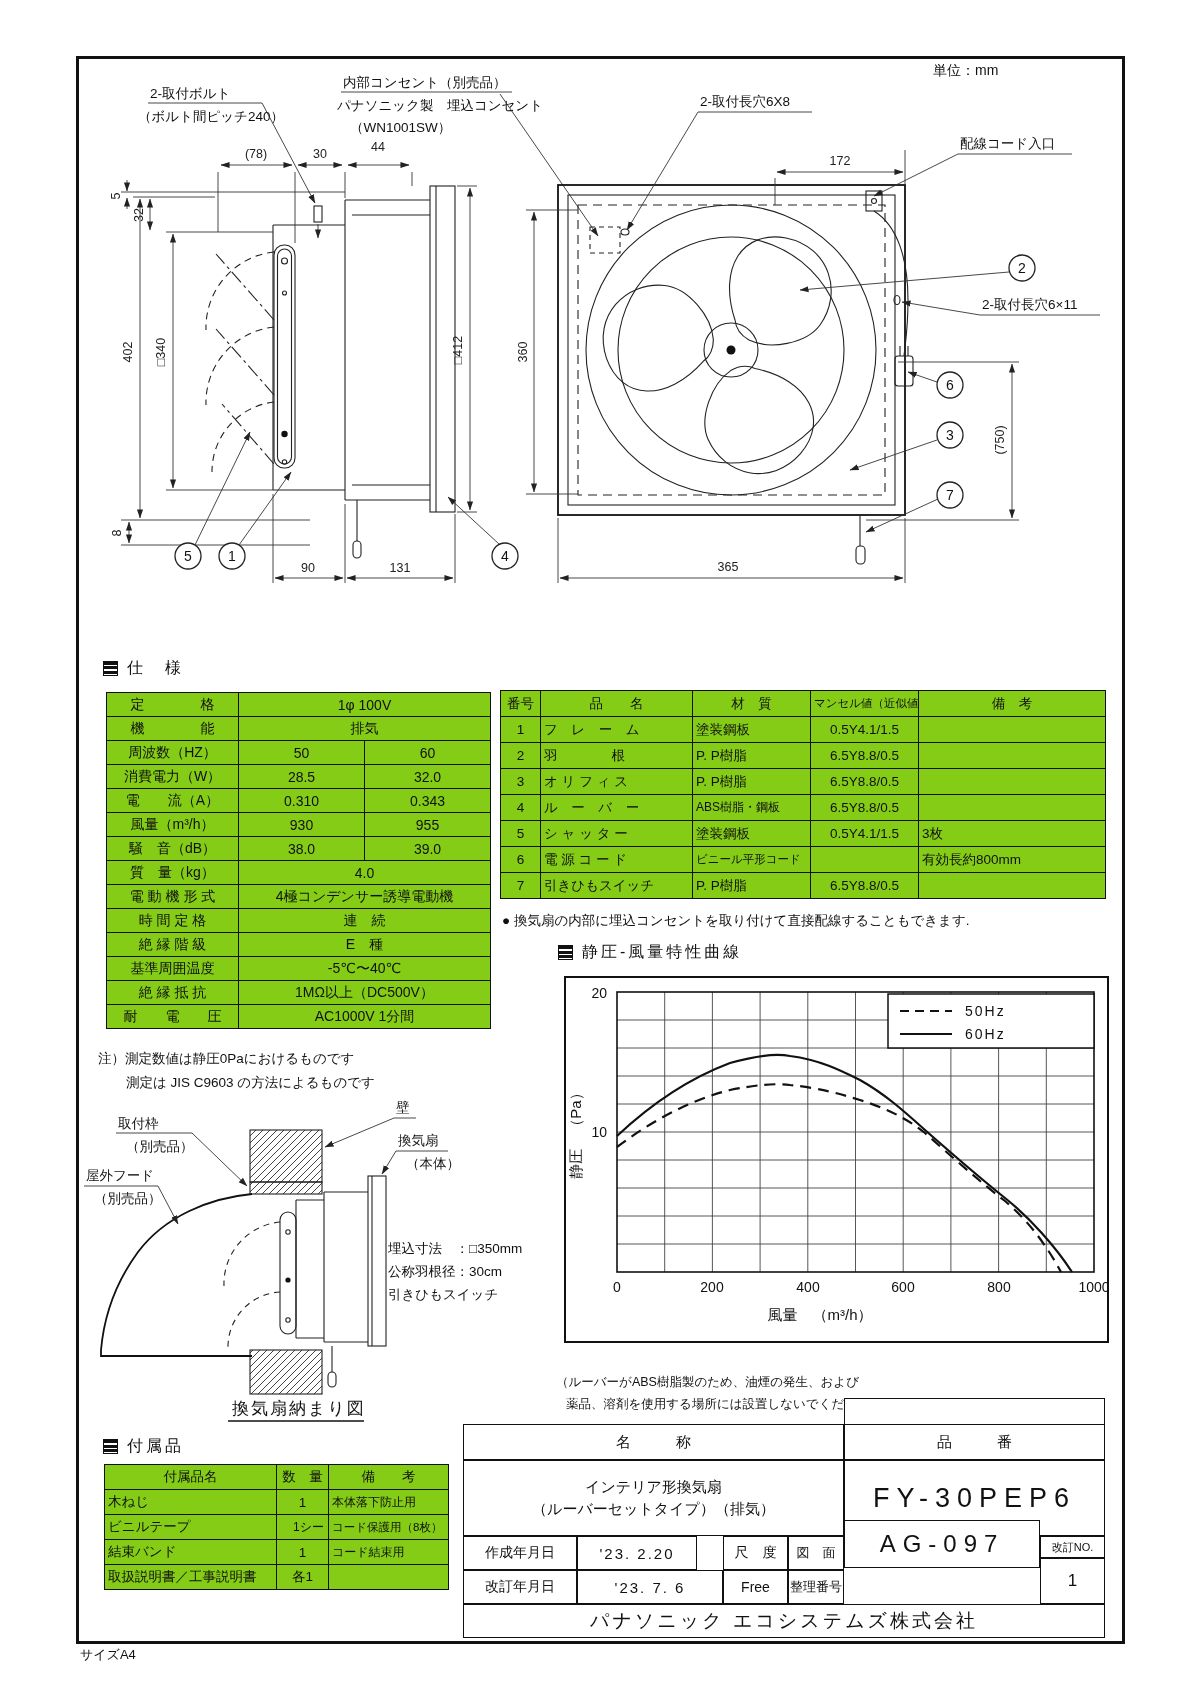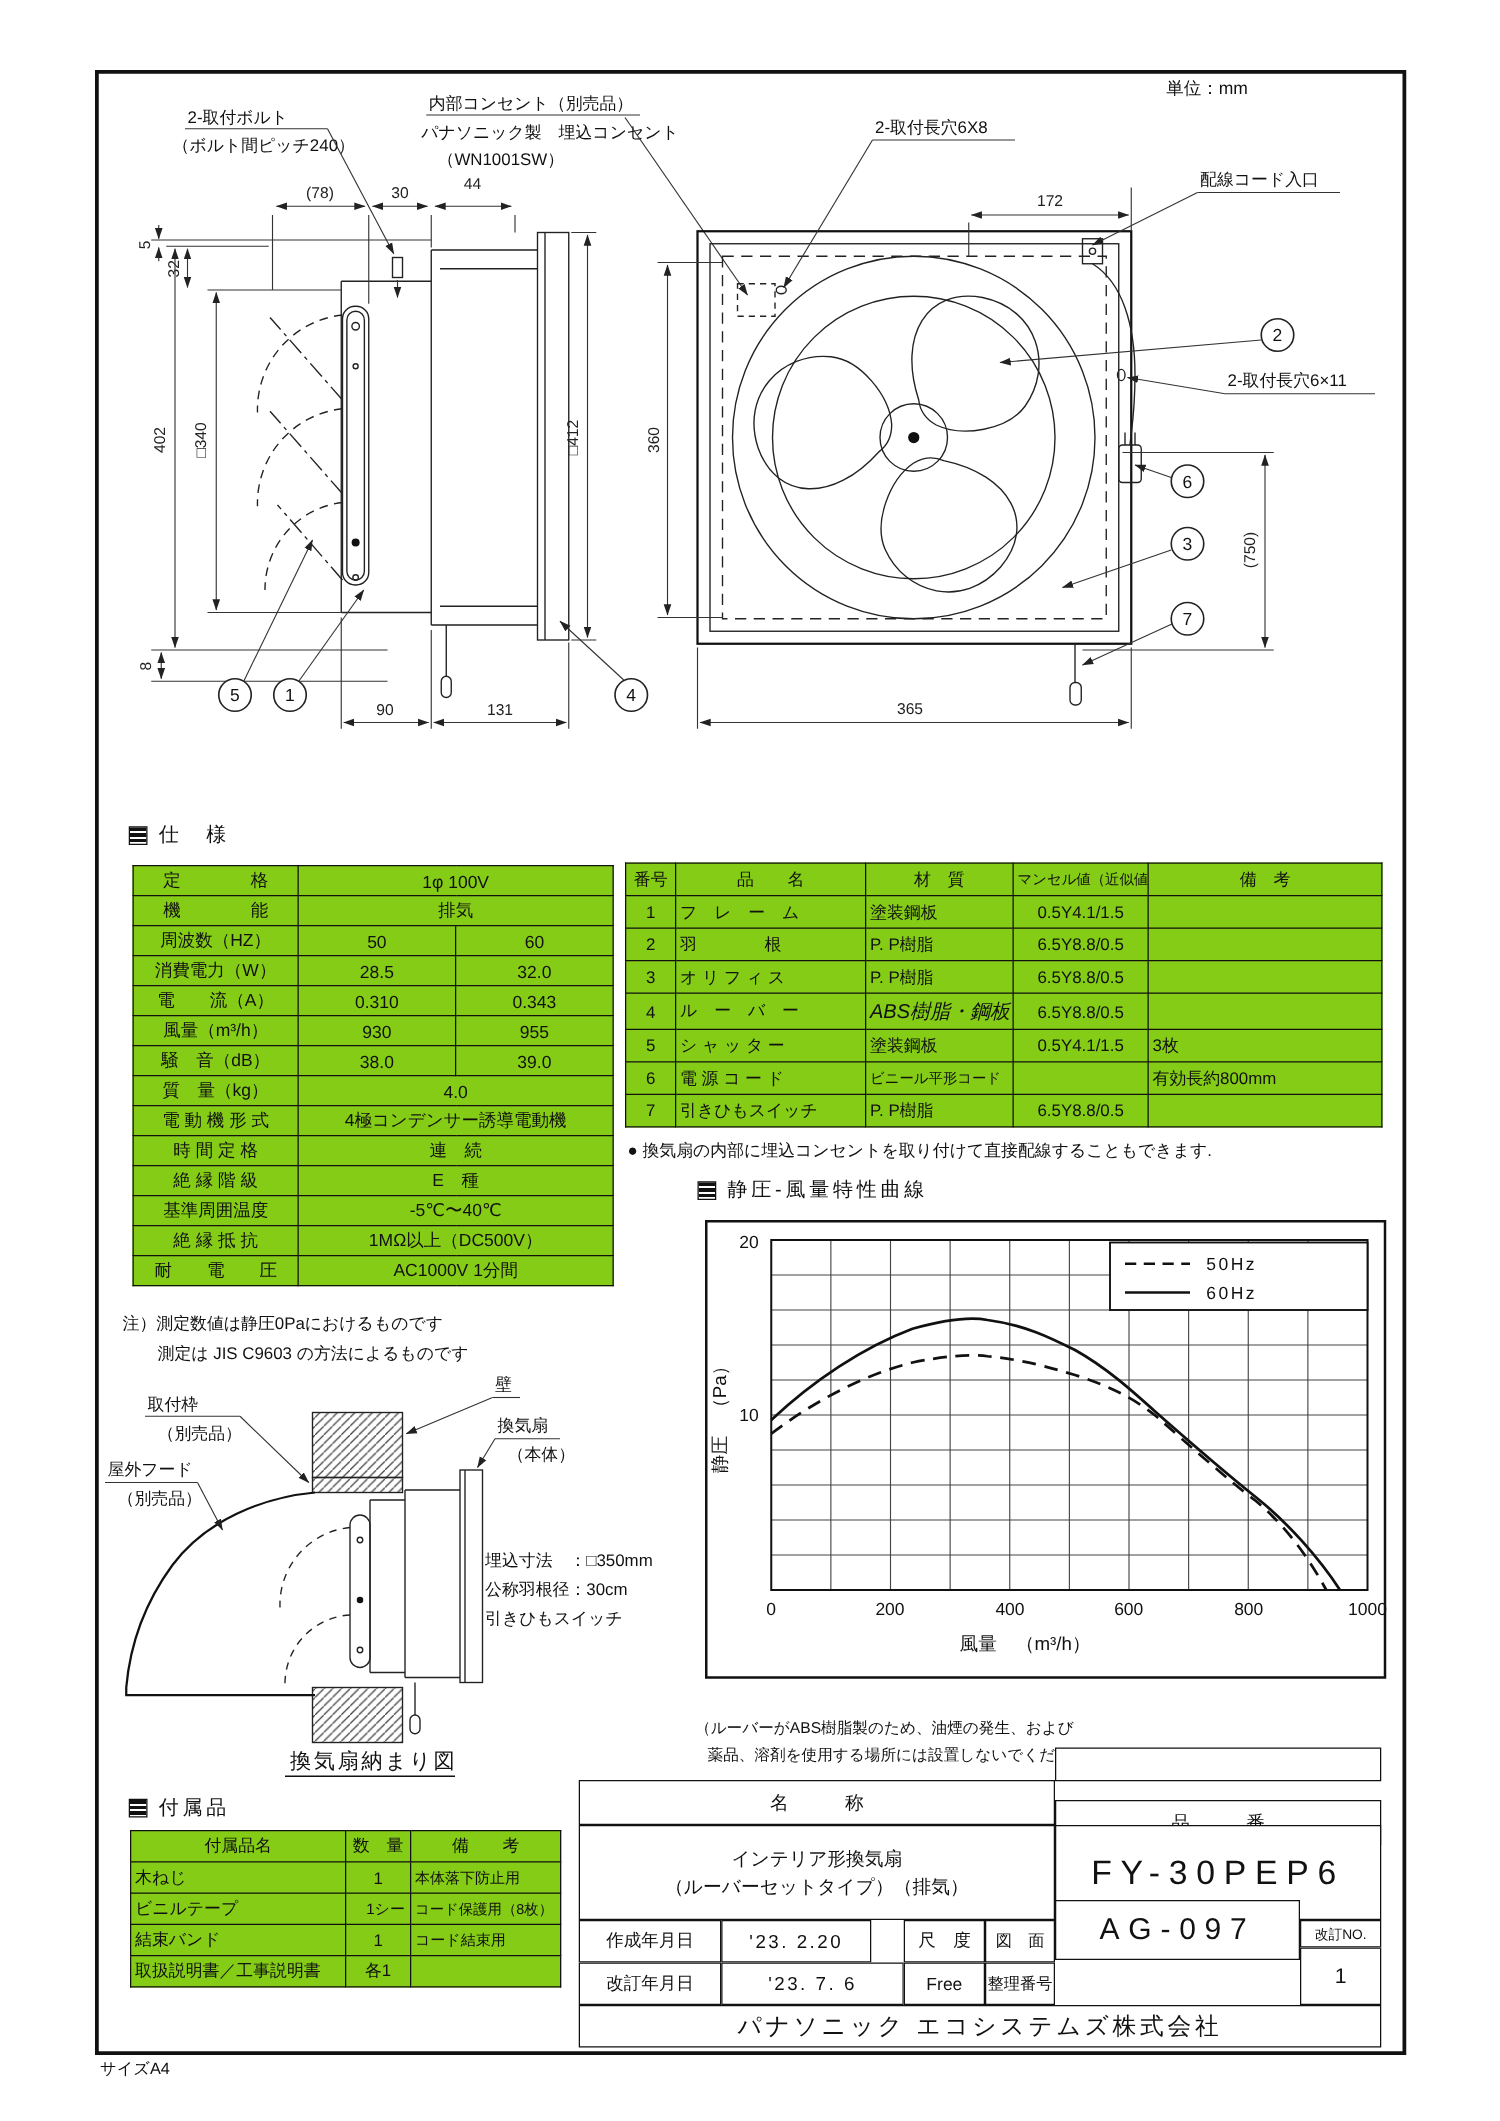--- a/index.html
+++ b/index.html
@@ -317,21 +317,21 @@
   <tr>
         <td>3</td>
         <td class="tl">オ リ フ ィ ス</td>
         <td class="tl">P. P樹脂</td>
         <td>6.5Y8.8/0.5</td>
         <td class="tl"></td>
       </tr>
   <tr>
         <td>4</td>
         <td class="tl">ル　ー　バ　ー</td>
-        <td class="tl" style="font-size:16px;font-style:italic;">ABS樹脂・鋼板</td>
+        <td class="tl" style="font-size:12px;">ABS樹脂・鋼板</td>
         <td>6.5Y8.8/0.5</td>
         <td class="tl"></td>
       </tr>
   <tr>
         <td>5</td>
         <td class="tl">シ ャ ッ タ ー</td>
         <td class="tl">塗装鋼板</td>
         <td>0.5Y4.1/1.5</td>
         <td class="tl">3枚</td>
       </tr>
@@ -485,21 +485,21 @@
       </tr>
 </tbody>
   </table>
 
 <div class="abs tb-warn" style="left:556px;top:1374px;">（ルーバーがABS樹脂製のため、油煙の発生、および</div>
 <div class="abs tb-warn" style="left:566px;top:1396px;">薬品、溶剤を使用する場所には設置しないでください。）</div>
 
 <div id="titleblock">
   <div class="tb-cell" style="left:381px;top:0;width:261px;height:27px;"></div>
   <div class="tb-cell" style="left:0;top:26px;width:381px;height:36px;font-size:15px;">名　　　称</div>
-  <div class="tb-cell" style="left:381px;top:26px;width:261px;height:36px;font-size:15px;margin-top:16px;">品　　　番</div>
+  <div class="tb-cell" style="left:381px;top:26px;width:261px;height:36px;font-size:15px;">品　　　番</div>
   <div class="tb-cell" style="left:0;top:62px;width:381px;height:76px;flex-direction:column;gap:3px;">
     <div style="font-size:15px;">インテリア形換気扇</div>
     <div style="font-size:15px;">（ルーバーセットタイプ）（排気）</div>
   </div>
   <div class="tb-cell" style="left:381px;top:62px;width:261px;height:76px;font-size:27px;letter-spacing:7px;">FY-30PEP6</div>
   <div class="tb-cell" style="left:0;top:138px;width:114px;height:34px;font-size:14px;">作成年月日</div>
   <div class="tb-cell" style="left:114px;top:138px;width:120px;height:34px;font-size:15px;letter-spacing:2px;">'23. 2.20</div>
   <div class="tb-cell" style="left:260px;top:138px;width:65px;height:34px;font-size:14px;">尺　度</div>
   <div class="tb-cell" style="left:325px;top:138px;width:56px;height:34px;font-size:13px;">図　面</div>
   <div class="tb-cell" style="left:0;top:172px;width:114px;height:34px;font-size:14px;">改訂年月日</div>

